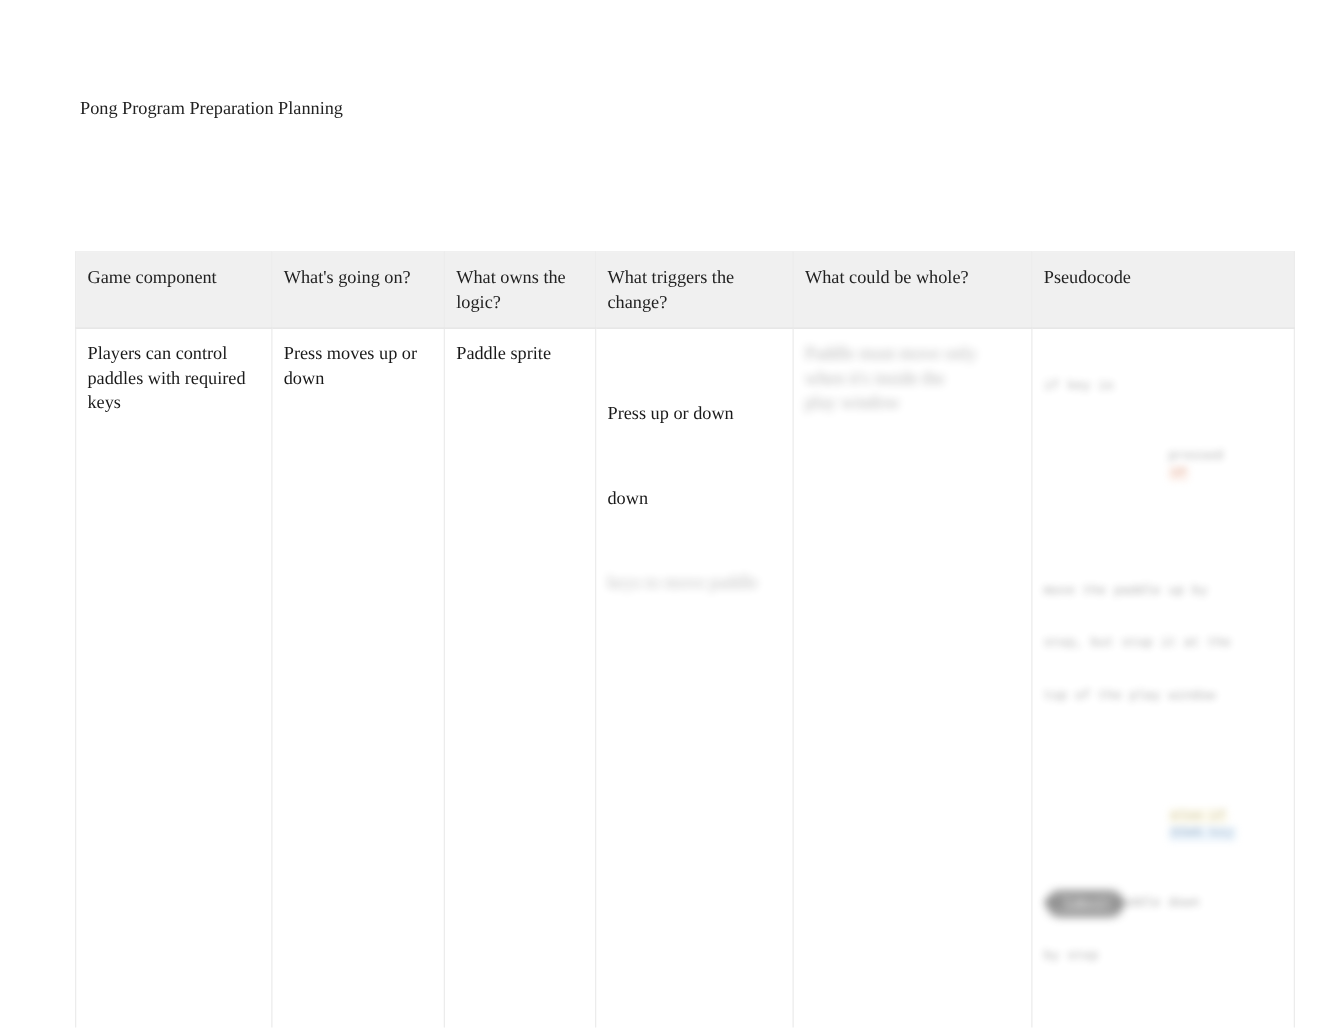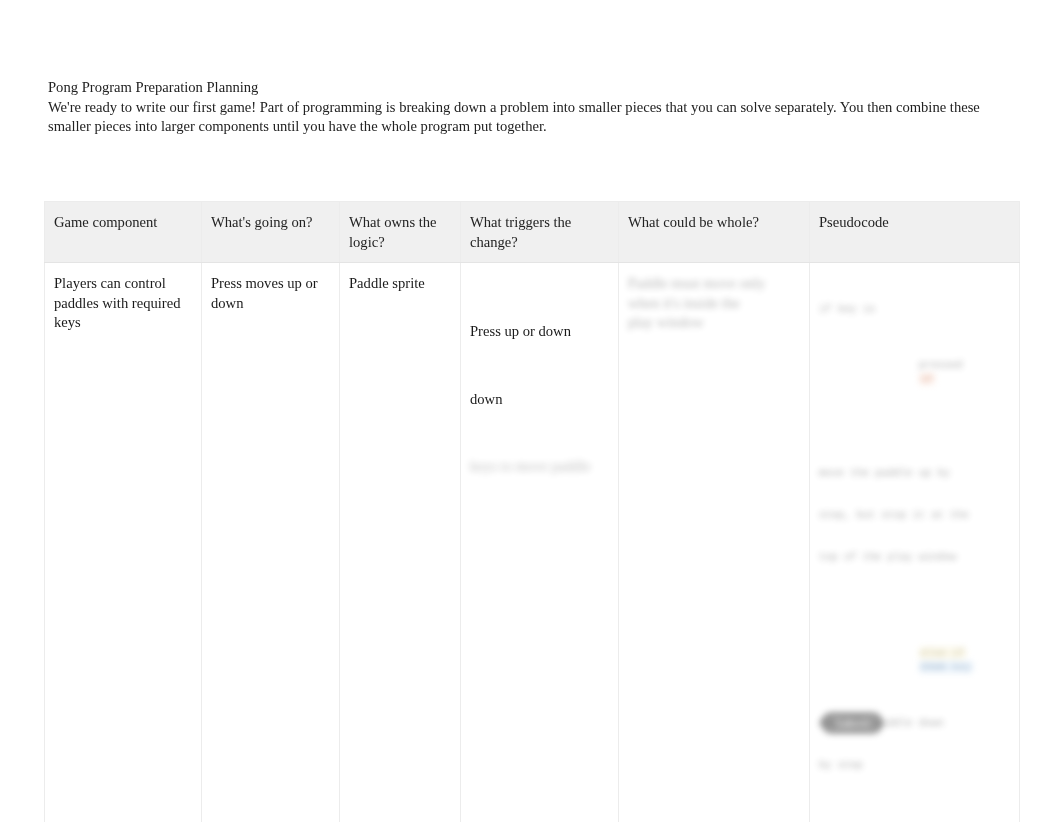--- a/index.html
+++ b/index.html
@@ -11,21 +11,21 @@
     width: 1062px;
     height: 822px;
     font-family: "Liberation Serif", "DejaVu Serif", serif;
     color: #1a1a1a;
     overflow: hidden;
     position: relative;
   }
 
   .page {
     position: absolute;
-    left: 0; top: 0;
+    left: 16px; top: 0;
     width: 966px;
     height: 822px;
     text-decoration: underline;
   }
 
   
   .intro {
     position: absolute;
     left: 48px;
     top: 78px;
@@ -144,21 +144,20 @@
     cursor: pointer;
   }
 </style>
 </head>
 <body>
 
 <div class="page">
 
   <div class="intro">
     <p>Pong Program Preparation Planning</p>
-    <p>We're ready to write our first game! Part of programming is breaking down a problem into smaller pieces that you can solve separately. You then combine these smaller pieces into larger components until you have the whole program put together.</p>
     <div class="para-gap"></div>
   </div>
 
   <div class="table-wrap">
     <table class="planner">
       <colgroup>
         <col class="c1">
           <col class="c2">
           <col class="c3">
         <col class="c4">

